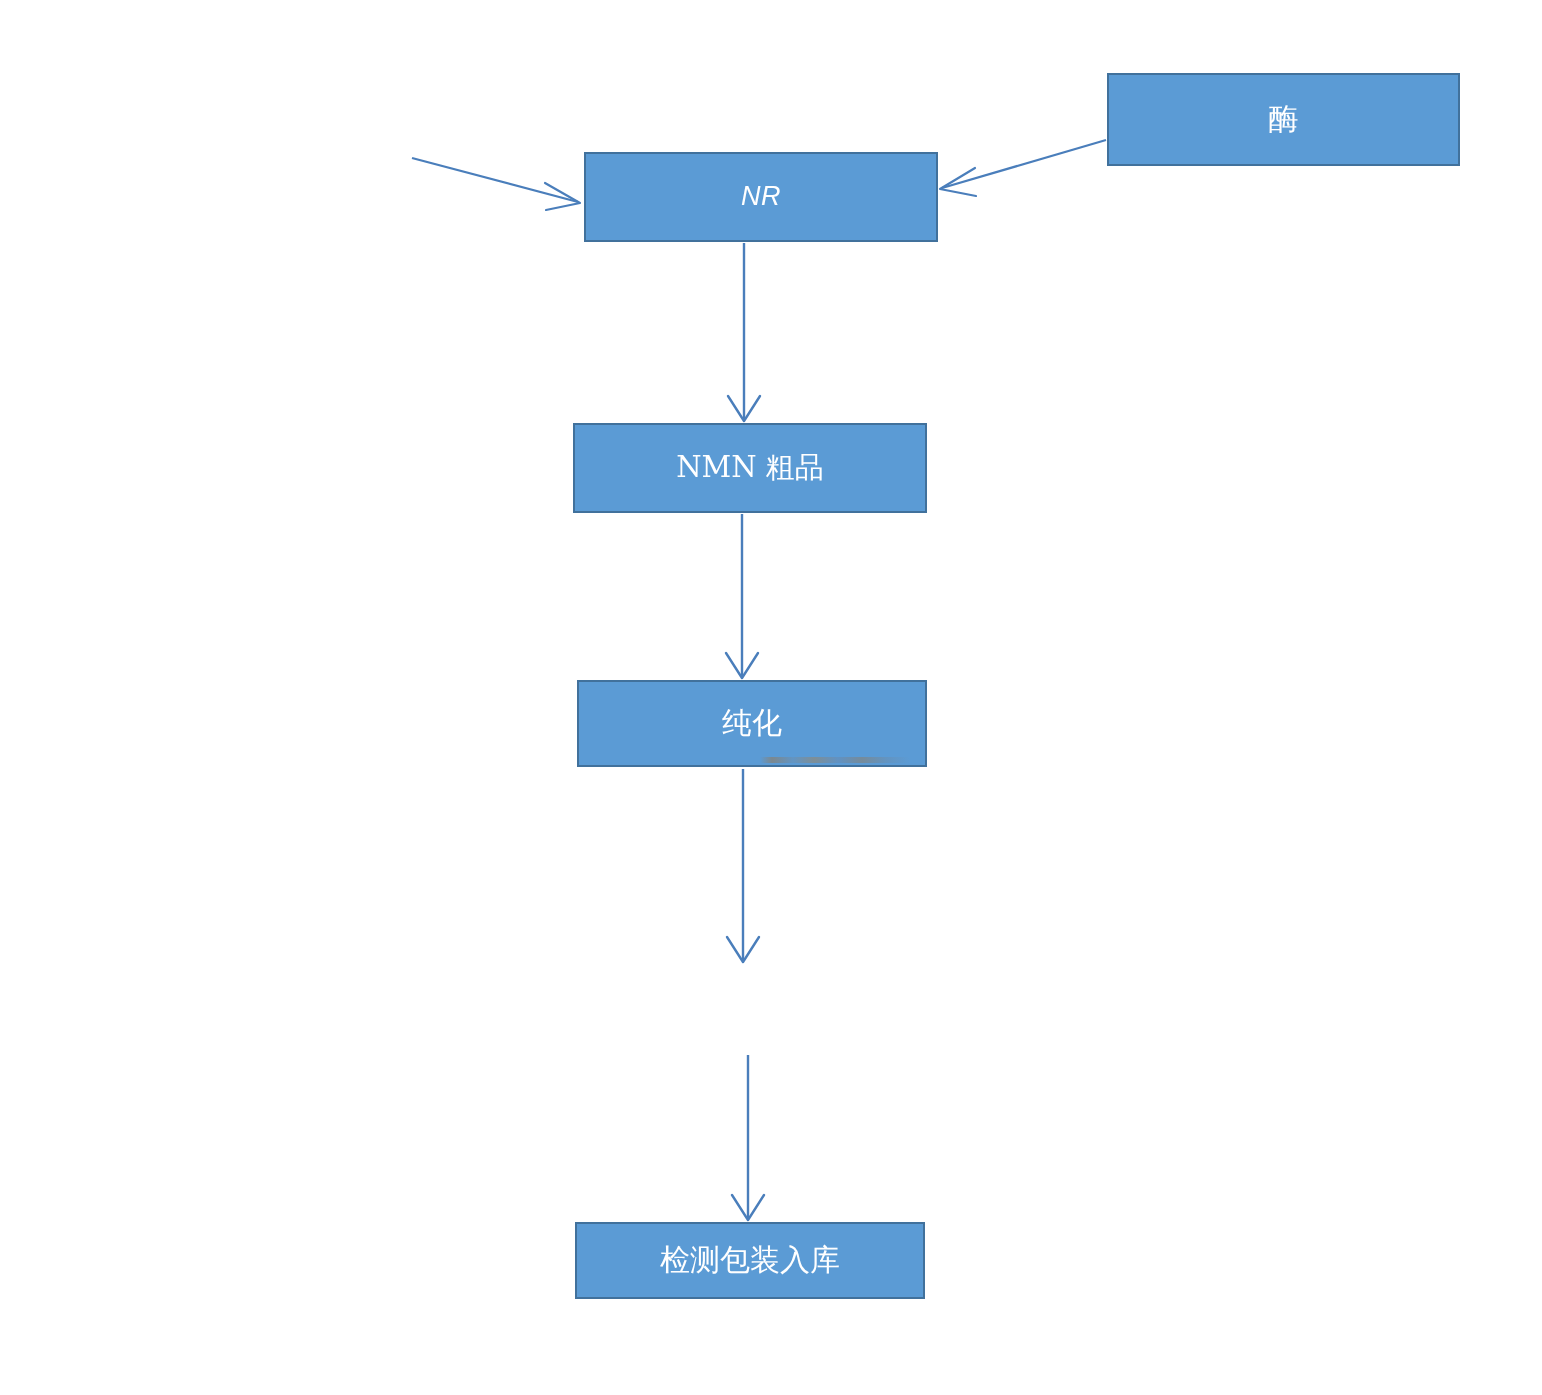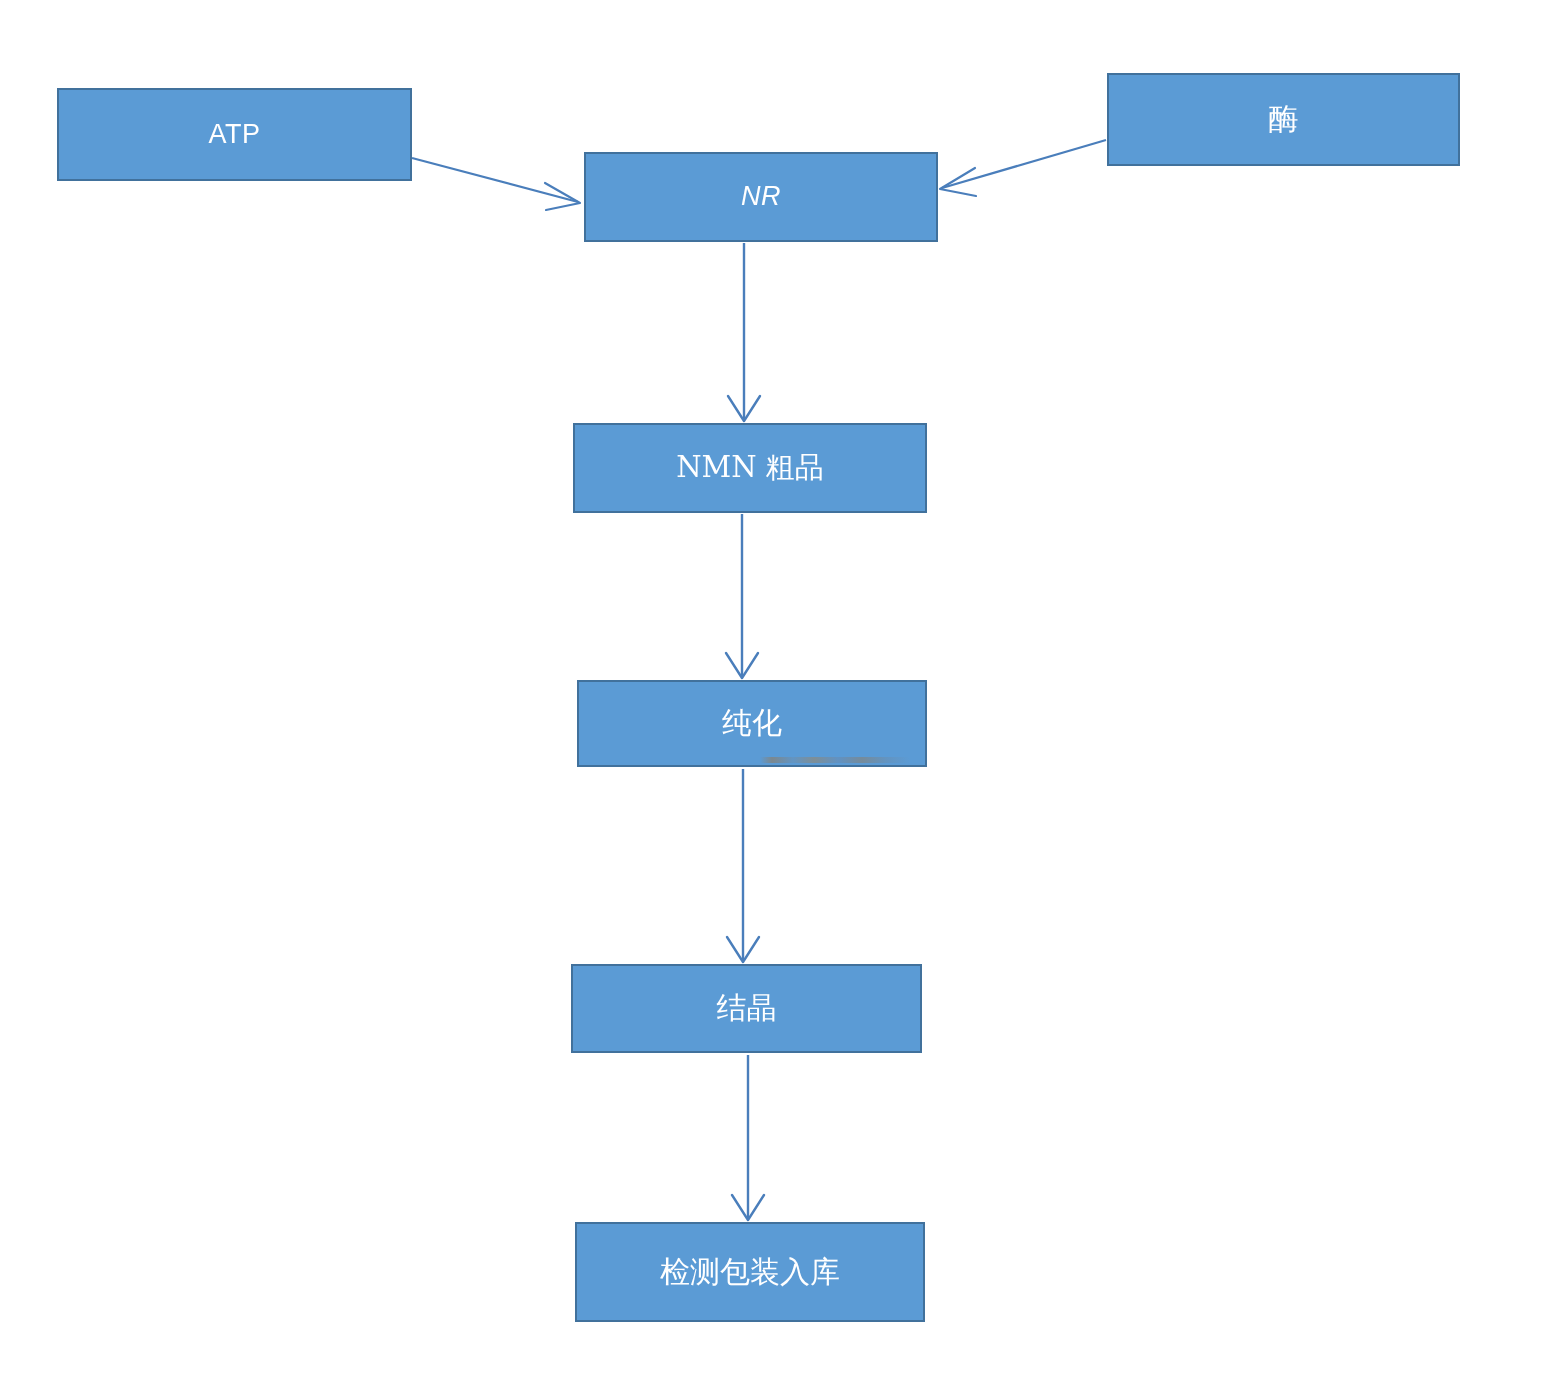--- a/index.html
+++ b/index.html
@@ -66,21 +66,21 @@
     font-size: 29px;
   }
 
   
   #node-atp        { left: 57px;   top: 88px;   width: 355px; height: 93px; }
   #node-enzyme     { left: 1107px; top: 73px;   width: 353px; height: 93px; }
   #node-nr         { left: 584px;  top: 152px;  width: 354px; height: 90px; font-style: italic; }
   #node-nmn-crude  { left: 573px;  top: 423px;  width: 354px; height: 90px; }
   #node-purify     { left: 577px;  top: 680px;  width: 350px; height: 87px; }
   #node-crystal    { left: 571px;  top: 964px;  width: 351px; height: 89px; }
-  #node-qc-pack    { left: 575px;  top: 1222px; width: 350px; height: 100px; }
+  #node-qc-pack    { left: 575px;  top: 1222px; width: 350px; height: 77px; }
 
   
   #artifact {
     position: absolute;
     z-index: 3;
     left: 760px;
     top: 757px;
     width: 150px;
     height: 6px;
     background: linear-gradient(90deg,
@@ -126,42 +126,36 @@
       <line x1="743" y1="769" x2="743" y2="961" stroke="#4A7EBB" stroke-width="2.4"></line>
       <polyline points="727,937 743,962 759,937" fill="none" stroke="#4A7EBB" stroke-width="2.4" stroke-linecap="round" stroke-linejoin="round"></polyline>
     </g>
 
     <g>
       <line x1="748" y1="1055" x2="748" y2="1219" stroke="#4A7EBB" stroke-width="2.4"></line>
       <polyline points="732,1195 748,1220 764,1195" fill="none" stroke="#4A7EBB" stroke-width="2.4" stroke-linecap="round" stroke-linejoin="round"></polyline>
     </g>
   </svg>
 
-  <div class="node latin" id="node-atp">
-    <span class="label">ATP</span>
-  </div>
 
   <div class="node cjk" id="node-enzyme">
     <span class="label">酶</span>
   </div>
 
   <div class="node latin" id="node-nr">
     <span class="label">NR</span>
   </div>
 
   <div class="node cjk" id="node-purify">
     <span class="label">纯化</span>
   </div>
 
   <div class="node mixed" id="node-nmn-crude">
     <span class="label">NMN 粗品</span>
   </div>
 
-  <div class="node cjk" id="node-crystal">
-    <span class="label">结晶</span>
-  </div>
 
   <div class="node cjk" id="node-qc-pack">
     <span class="label">检测包装入库</span>
   </div>
 
   <div id="artifact"></div>
 </div>
 
 </body></html>

